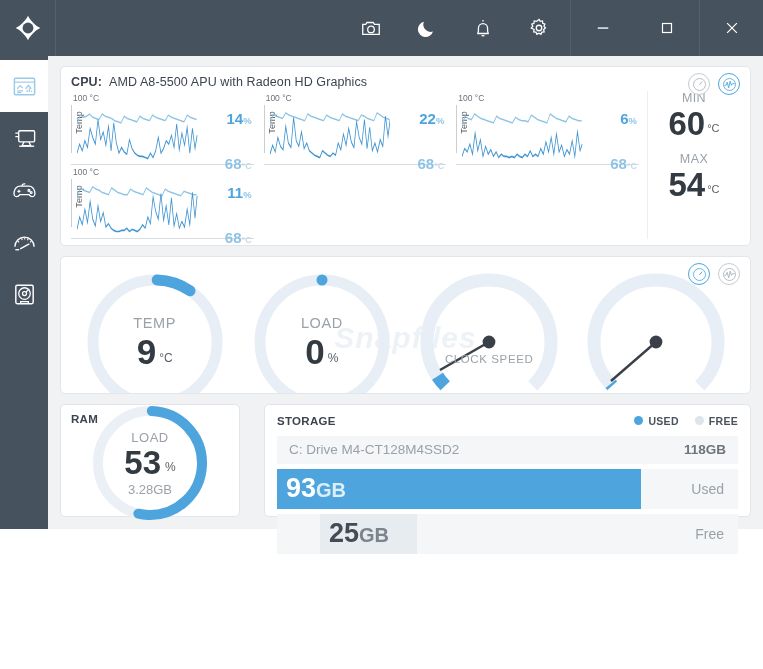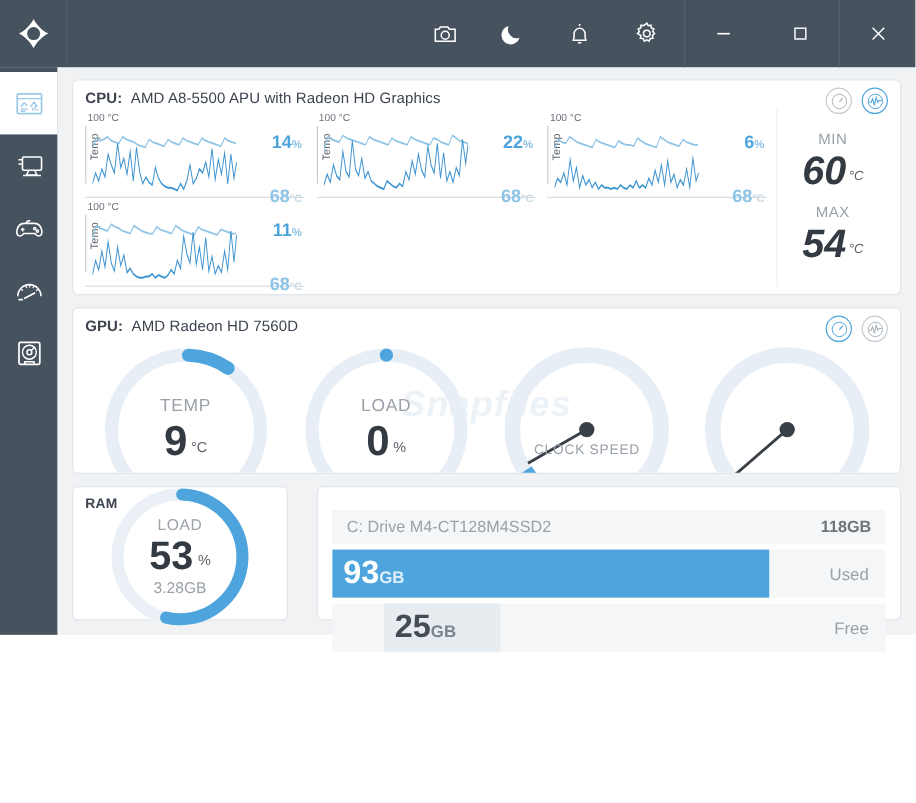--- a/index.html
+++ b/index.html
@@ -144,25 +144,25 @@
   .core .pct small { font-size: 9.5px; font-weight: bold; color: #8dc4e6; }
   .core .tmp {
     font-size: 15px; font-weight: bold; color: #8dc4e6;
     line-height: 1; margin-top: 30px;
   }
   .core .tmp small { font-size: 9px; font-weight: bold; color: #c5d9e5; }
 
   .minmax {
     width: 92px; min-width: 92px;
     display: flex; flex-direction: column;
-    align-items: center; justify-content: center;
+    align-items: center; justify-content: flex-start;
     gap: 2px;
   }
   .mm-lab { font-size: 12.5px; color: #9aa1a9; letter-spacing: .4px; }
-  .mm-val { font-size: 33px; font-weight: bold; color: #333a42; line-height: 1.05; font-style: italic; }
+  .mm-val { font-size: 33px; font-weight: bold; color: #333a42; line-height: 1.05; }
   .mm-val sup { font-size: 11px; font-weight: normal; color: #5a6068; vertical-align: 3px; margin-left: 2px; }
   .mm-gap { height: 6px; }
 
   
   .gpu-card { height: 190px; padding: 8px 10px 4px 10px; overflow: hidden; }
   .gauges {
     display: flex; align-items: flex-start; justify-content: space-around;
     height: 152px; padding-top: 2px;
   }
   .gauge { position: relative; width: 150px; height: 150px; }
@@ -232,21 +232,21 @@
     margin-top: 5px; height: 40px; background: #f4f6f8;
     position: relative; display: flex; align-items: center;
   }
   .bar-fill {
     position: absolute; left: 0; top: 0; bottom: 0;
     display: flex; align-items: center; padding-left: 9px;
   }
   .bar-fill.used { background: #4ea5dd; }
   .bar-fill.free { background: #e7ecf1; margin-left: 43px; }
   .bar-num { font-size: 27px; font-weight: bold; line-height: 1; }
-  .bar-num sub { font-size: 14px; font-weight: bold; vertical-align: baseline; }
+  .bar-num sub { font-size: 20px; font-weight: bold; vertical-align: baseline; }
   .bar-fill.used .bar-num { color: #ffffff; }
   .bar-fill.used .bar-num sub { color: #ddeef9; }
   .bar-fill.free .bar-num { color: #444b54; }
   .bar-fill.free .bar-num sub { color: #7b838c; }
   .bar-cap {
     position: absolute; right: 14px; font-size: 14px; color: #9aa1a9;
   }
 </style>
 </head>
 <body>
@@ -455,23 +455,20 @@
             <div class="mm-lab">MIN</div>
             <div class="mm-val"><span>60</span><sup>°C</sup></div>
             <div class="mm-gap"></div>
             <div class="mm-lab">MAX</div>
             <div class="mm-val"><span>54</span><sup>°C</sup></div>
           </div>
         </div>
       </div>
 
       <div class="card gpu-card">
-        <div class="card-title">
-          <b>GPU:</b><span class="model">AMD Radeon HD 7560D</span>
-        </div>
         <div class="card-toggles">
           <div class="tgl on">
             <svg viewBox="0 0 20 20" fill="none">
               <circle class="g" cx="10" cy="10" r="8" stroke-width="1.1"></circle>
               <path class="g" d="M10 10.6l3.6-4.6" stroke-width="1.3"></path>
             </svg>
           </div>
           <div class="tgl">
             <svg viewBox="0 0 20 20" fill="none">
               <circle class="g" cx="10" cy="10" r="8" stroke-width="1.1"></circle>
@@ -542,20 +539,33 @@
               <div class="ram-text">
                 <div class="ram-lab">LOAD</div>
                 <div class="ram-val"><span>53</span><sup>%</sup></div>
                 <div class="ram-sub">3.28GB</div>
               </div>
             </div>
           </div>
         </div>
 
         <div class="card storage-card">
+          <div class="st-head">
+            <div class="small-title">STORAGE</div>
+            <div class="legend">
+              <div class="lg">
+                <span class="dot used"></span>
+                <span>USED</span>
+              </div>
+              <div class="lg">
+                <span class="dot free"></span>
+                <span>FREE</span>
+              </div>
+            </div>
+          </div>
 
           <div class="drive-row">
             <span class="drive-name">C: Drive M4-CT128M4SSD2</span>
             <span class="drive-size">118GB</span>
           </div>
 
           <div class="bar-row">
             <div class="bar-fill used" style="width:79%;">
               <div class="bar-num"><span>93</span><sub>GB</sub></div>
             </div>

